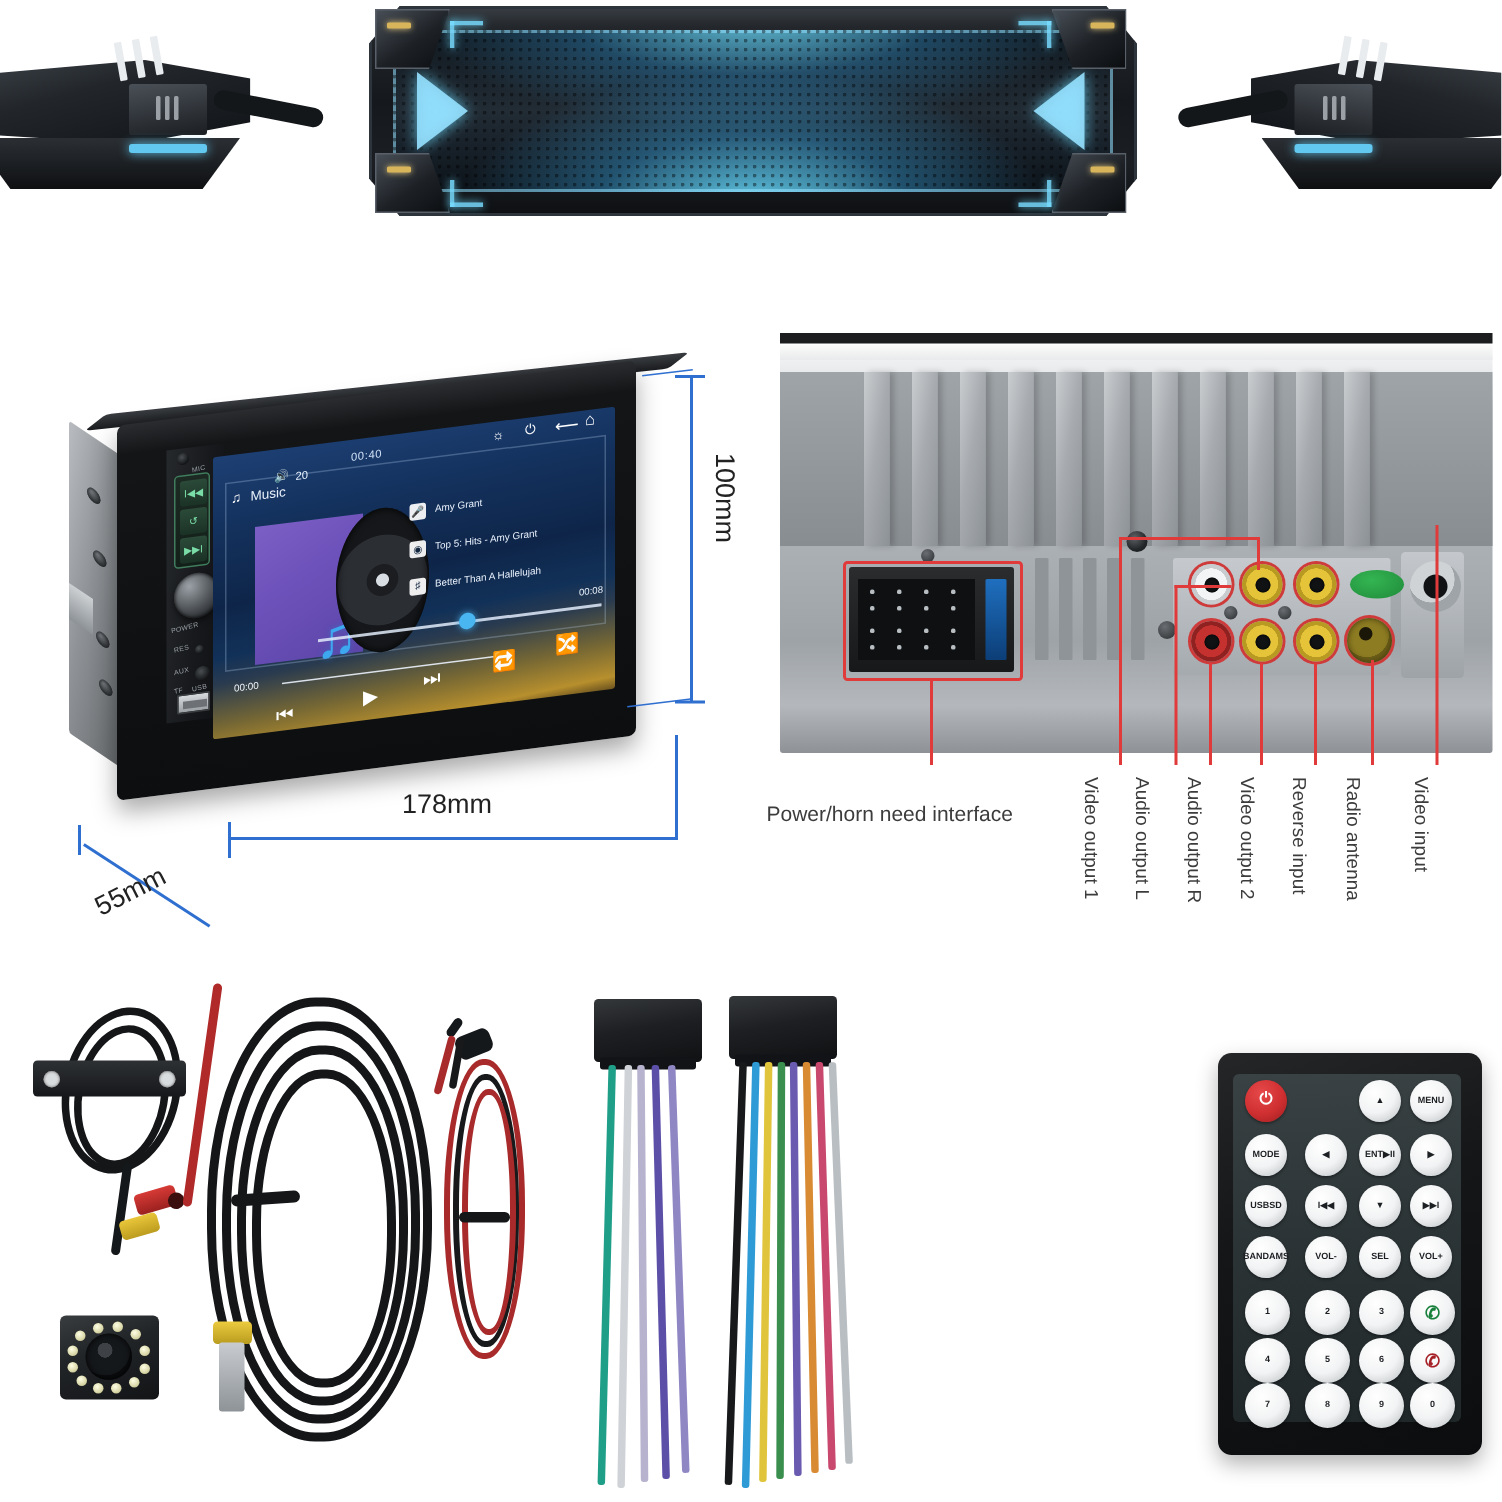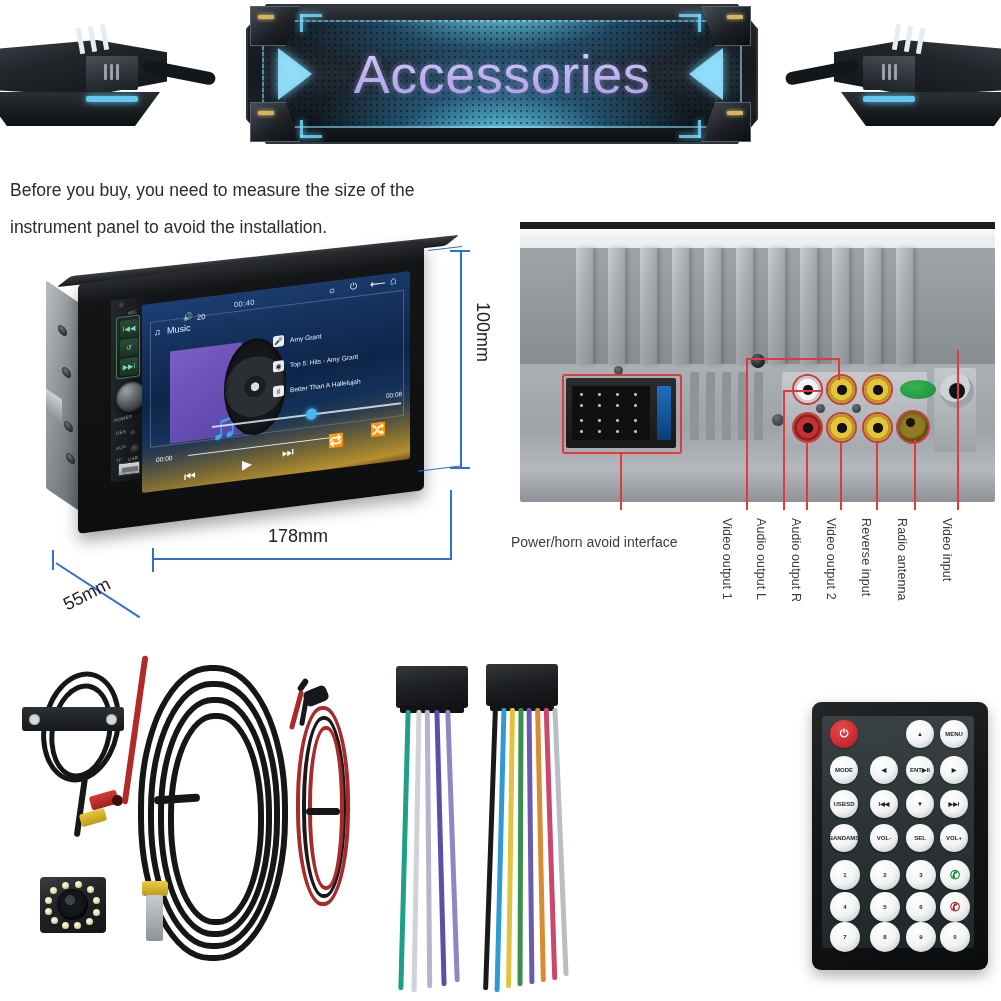--- a/index.html
+++ b/index.html
@@ -332,27 +332,22 @@
 
     <div class="cyanbar" style="left:300px;top:14px;width:22px;height:3px;"></div>
     <div class="cyanbar" style="left:300px;top:14px;width:3px;height:18px;"></div>
     <div class="cyanbar" style="right:300px;top:14px;width:22px;height:3px;"></div>
     <div class="cyanbar" style="right:300px;top:14px;width:3px;height:18px;"></div>
     <div class="cyanbar" style="left:300px;bottom:22px;width:22px;height:3px;"></div>
     <div class="cyanbar" style="left:300px;bottom:22px;width:3px;height:18px;"></div>
     <div class="cyanbar" style="right:300px;bottom:22px;width:22px;height:3px;"></div>
     <div class="cyanbar" style="right:300px;bottom:22px;width:3px;height:18px;"></div>
 
-    <div class="banner-title">Accessories</div>
   </div>
 
-  <div class="intro">
-    <div>Before you buy, you need to measure the size of the</div>
-    <div>instrument panel to avoid the installation.</div>
-  </div>
 
   <div class="hu-wrap">
 
     <div class="hu-side"></div>
     <div class="screwdot" style="left:22px;top:86px;transform:skewY(34deg);"></div>
     <div class="screwdot" style="left:26px;top:128px;transform:skewY(34deg);"></div>
     <div class="screwdot" style="left:28px;top:182px;transform:skewY(34deg);"></div>
     <div class="screwdot" style="left:30px;top:214px;transform:skewY(34deg);"></div>
     <div class="screwdot" style="left:52px;top:142px;transform:skewY(34deg);"></div>
     <div class="screwdot" style="left:56px;top:196px;transform:skewY(34deg);"></div>
@@ -514,21 +509,21 @@
     <div class="redline" style="left:263px;top:168px;width:2px;height:120px;"></div>
     <div class="redline" style="left:263px;top:168px;width:38px;height:2px;"></div>
     <div class="redline" style="left:286px;top:220px;width:2px;height:68px;"></div>
     <div class="redline" style="left:320px;top:220px;width:2px;height:68px;"></div>
     <div class="redline" style="left:356px;top:220px;width:2px;height:68px;"></div>
     <div class="redline" style="left:318px;top:136px;width:2px;height:22px;"></div>
     <div class="redline" style="left:394px;top:218px;width:2px;height:70px;"></div>
     <div class="redline" style="left:437px;top:128px;width:2px;height:160px;"></div>
   </div>
 
-  <div class="hlabel" style="left:511px;top:534px;">Power/horn avoid interface</div>
+  <div class="hlabel" style="left:511px;top:534px;">Power/horn need interface</div>
 
   <div class="vlabel" style="left:720px;top:518px;">Video output 1</div>
   <div class="vlabel" style="left:754px;top:518px;">Audio output L</div>
   <div class="vlabel" style="left:789px;top:518px;">Audio output R</div>
   <div class="vlabel" style="left:824px;top:518px;">Video output 2</div>
   <div class="vlabel" style="left:859px;top:518px;">Reverse input</div>
   <div class="vlabel" style="left:895px;top:518px;">Radio antenna</div>
   <div class="vlabel" style="left:940px;top:518px;">Video input</div>
 
   <div class="cam-zone">

